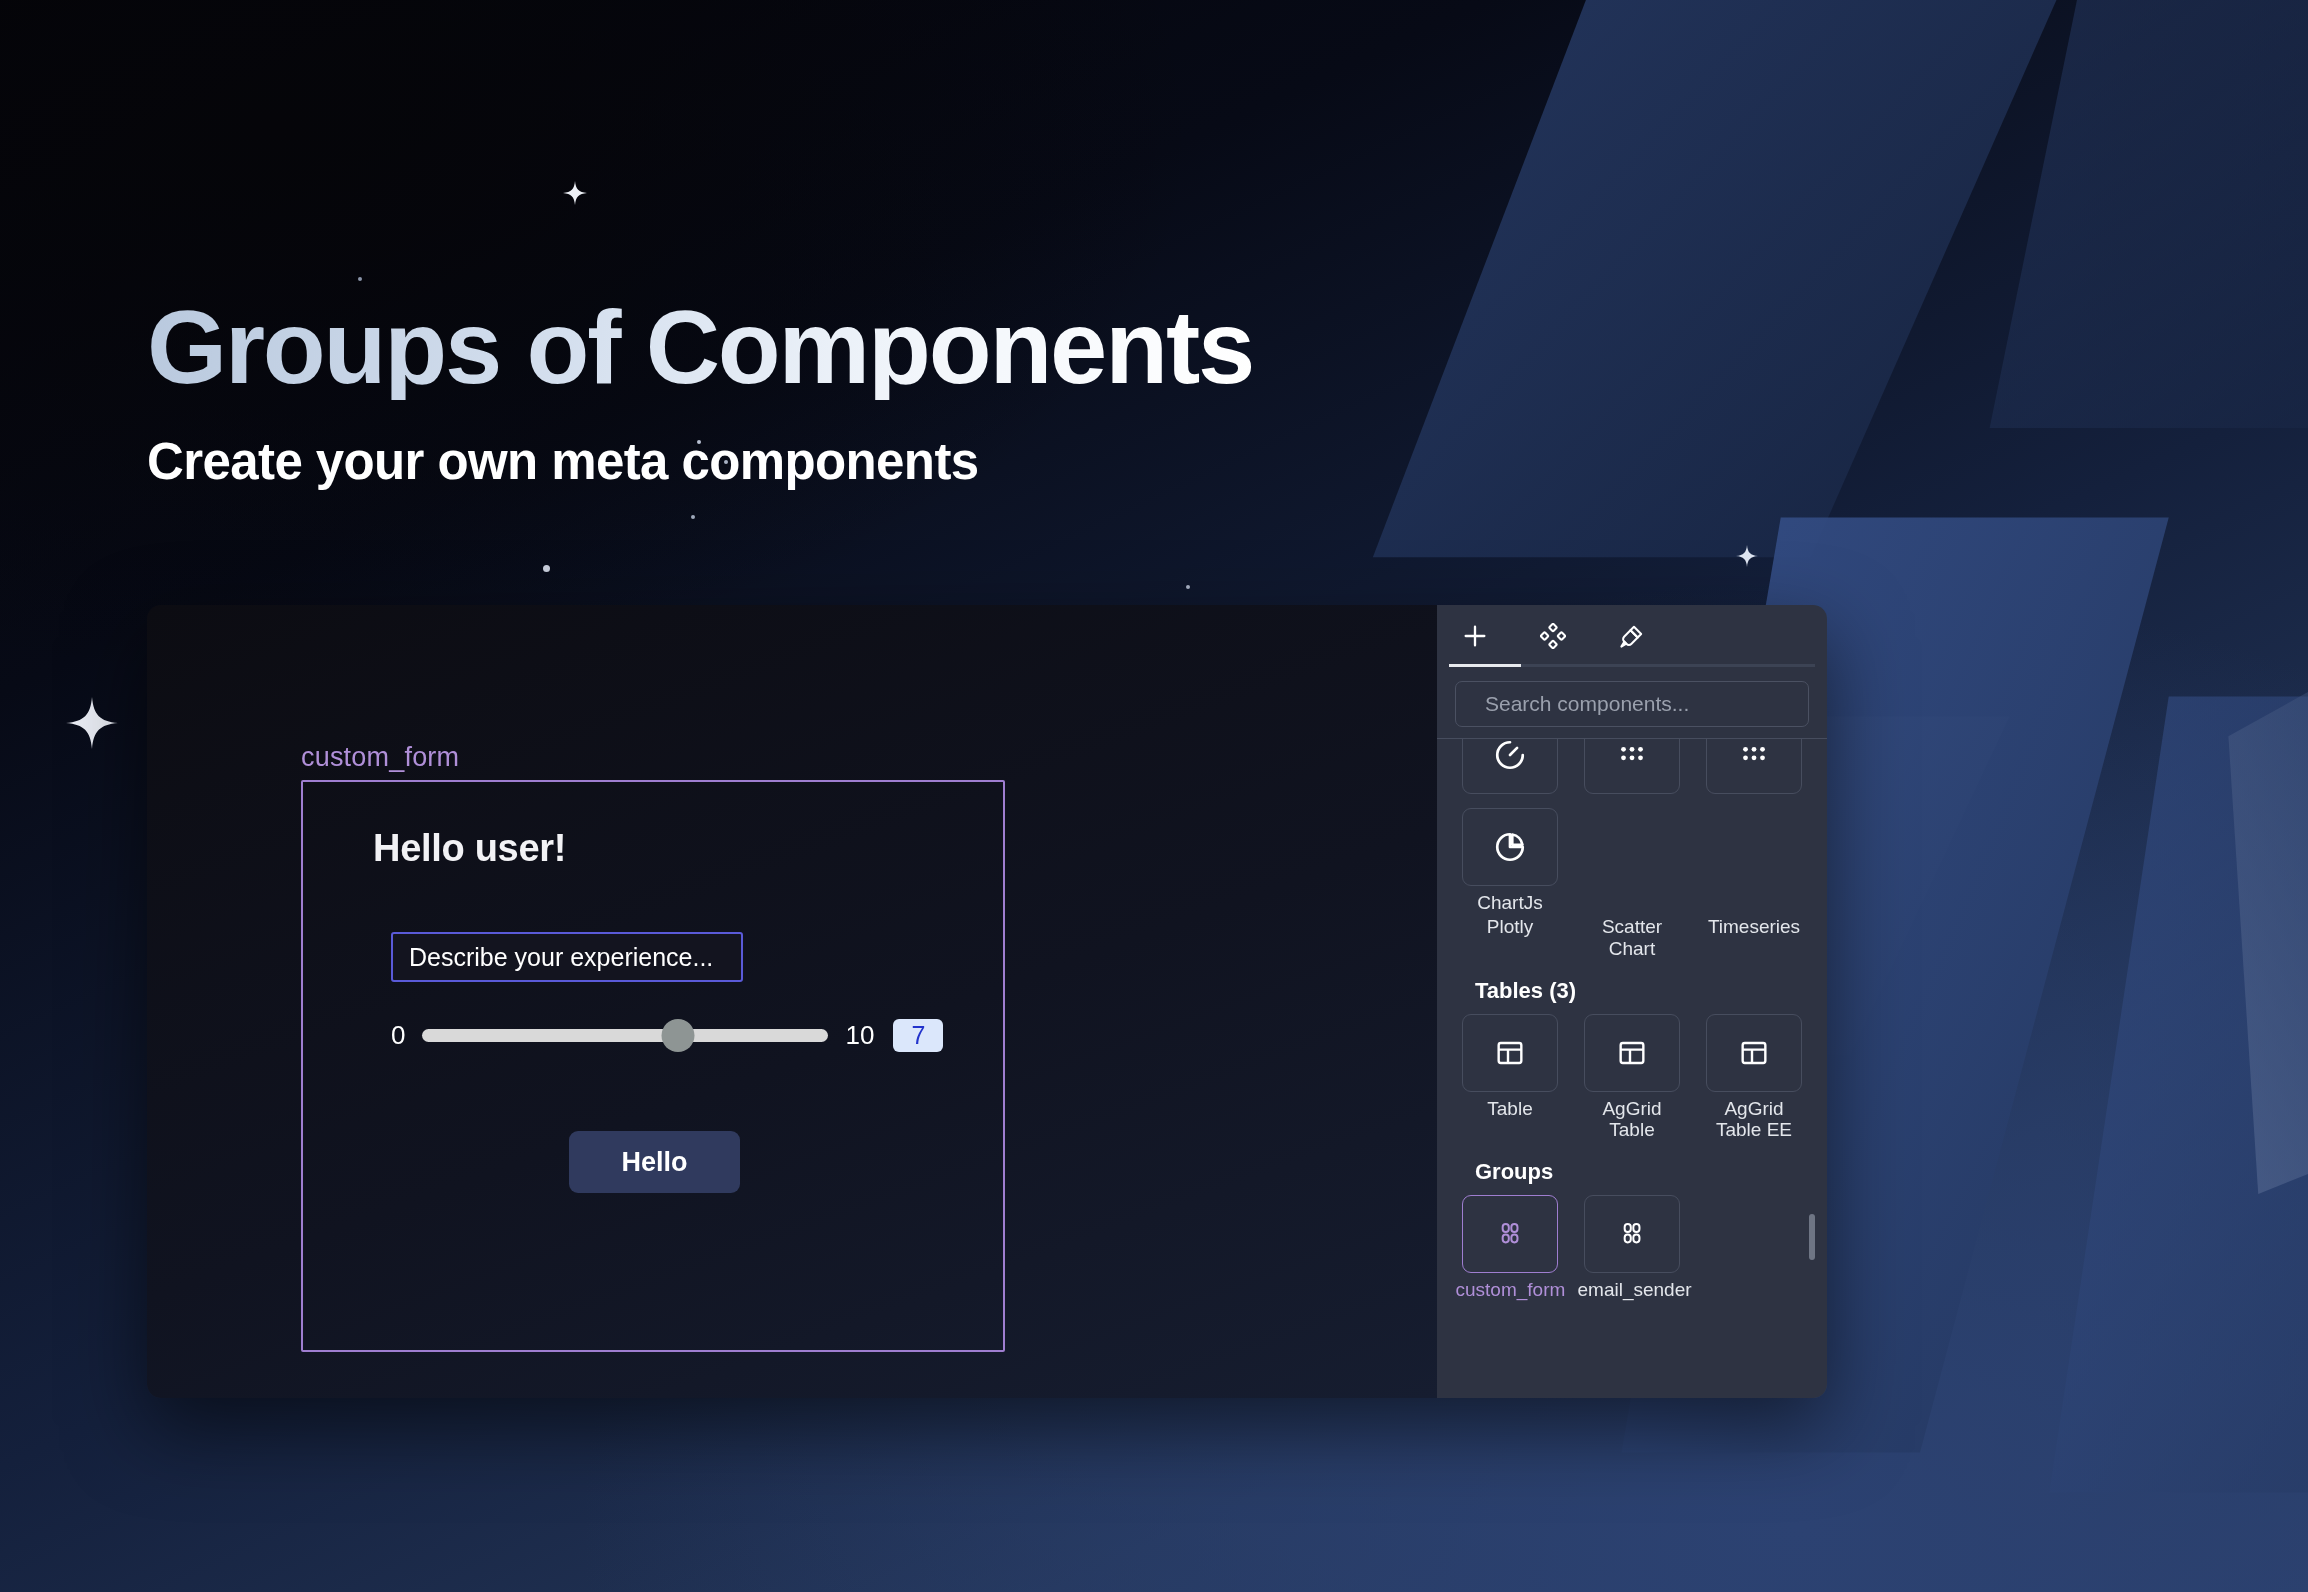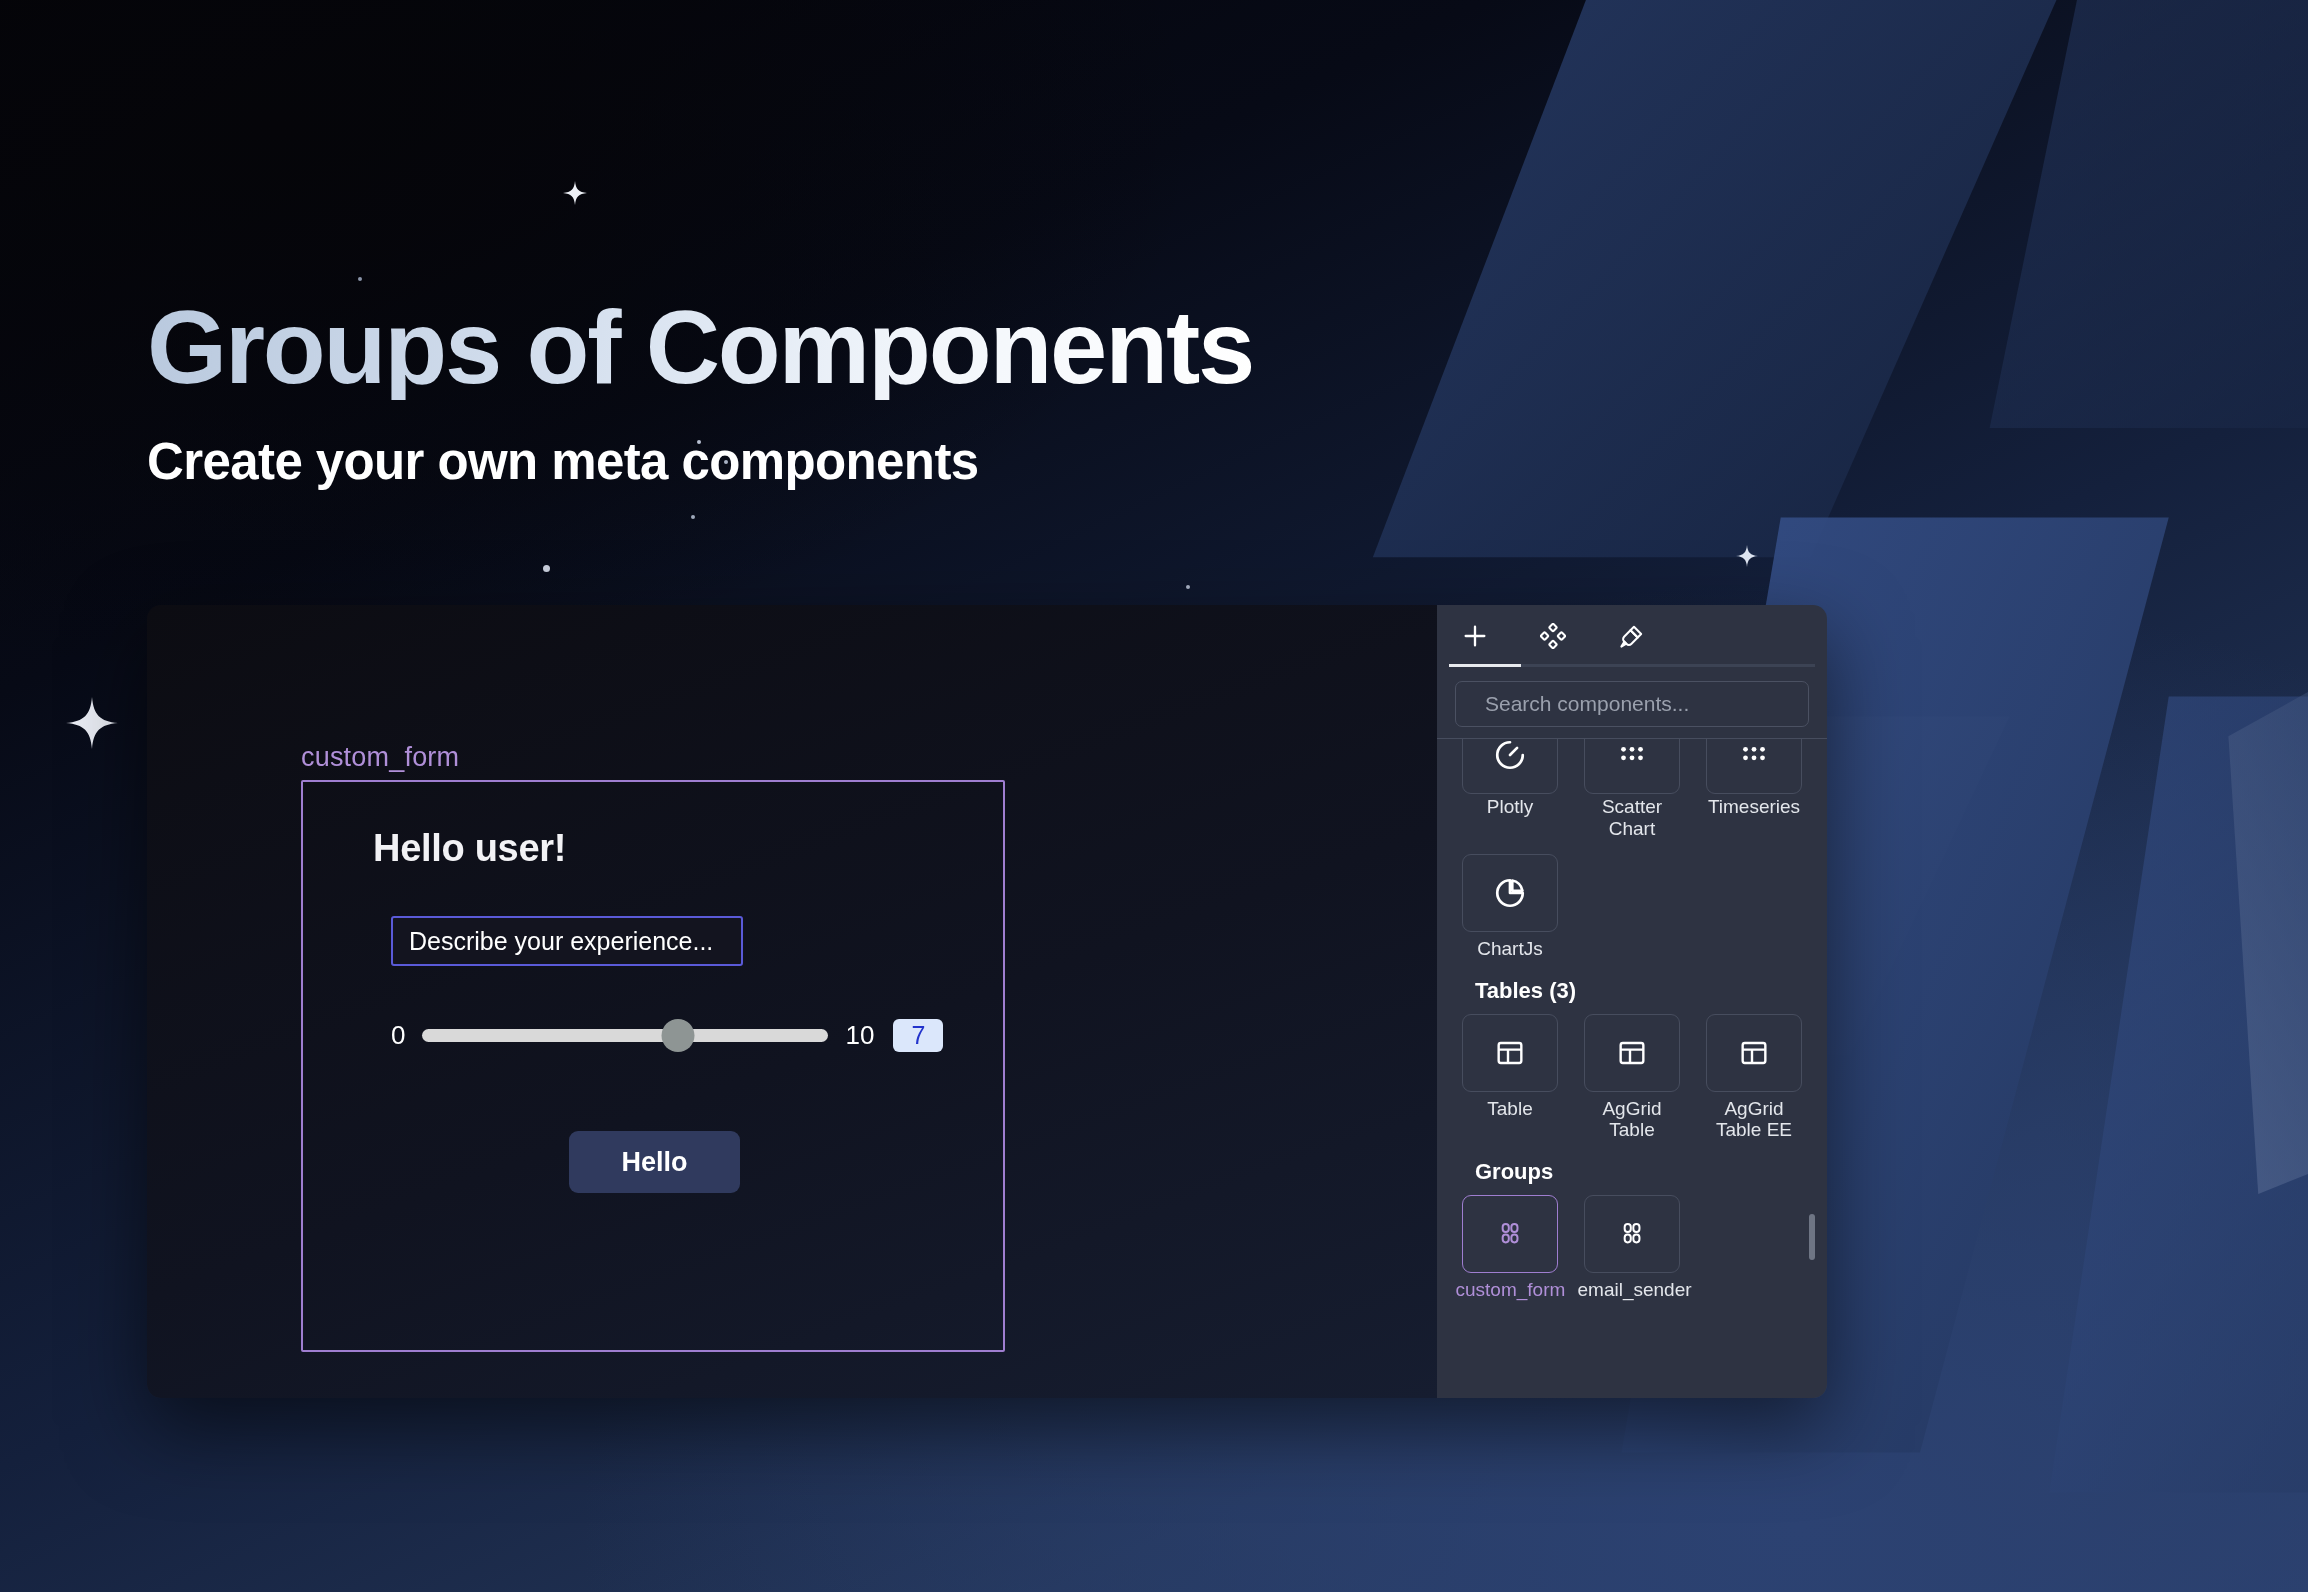--- a/index.html
+++ b/index.html
@@ -120,21 +120,21 @@
     top: 45px;
     font-size: 38px;
     font-weight: 700;
     color: #f2f2f5;
     letter-spacing: -0.3px;
   }
 
   #text-input {
     position: absolute;
     left: 88px;
-    top: 134px;
+    top: 150px;
     width: 352px;
     height: 50px;
     border: 2px solid #5a5ad8;
     border-radius: 3px;
     background: #13141f;
     color: #ffffff;
     font-size: 25px;
     font-family: "Liberation Sans", sans-serif;
     padding: 11px 16px;
     outline: none;
@@ -508,36 +508,36 @@
                       <circle cx="12" cy="14" r="1.7"></circle>
                       <circle cx="18" cy="14" r="1.7"></circle>
                   </g>
                 </svg>
               </div>
 
             </div>
           </div>
         </div>
 
-        <div class="comp-grid" style="margin-top:-4px;">
-          <div class="comp-name" style="justify-self:center;">Plotly</div>
-          <div class="comp-name" style="justify-self:center;">Scatter Chart</div>
-          <div class="comp-name" style="justify-self:center;">Timeseries</div>
-        </div>
-
         <div class="comp-grid" style="margin-top:14px;">
           <div class="comp-cell">
             <div class="comp-tile">
               <svg width="34" height="34" viewBox="0 0 24 24">
                 <path d="M12 3a9 9 0 109 9h-9z" fill="none" stroke="#ffffff" stroke-width="1.9" stroke-linejoin="round"></path>
                 <path d="M13.6 3.2A9 9 0 0120.8 10.4H13.6z" fill="none" stroke="#ffffff" stroke-width="1.9" stroke-linejoin="round"></path>
               </svg>
             </div>
             <div class="comp-name">ChartJs</div>
           </div>
+        </div>
+
+        <div class="comp-grid" style="margin-top:-4px;">
+          <div class="comp-name" style="justify-self:center;">Plotly</div>
+          <div class="comp-name" style="justify-self:center;">Scatter Chart</div>
+          <div class="comp-name" style="justify-self:center;">Timeseries</div>
         </div>
 
         <div class="section-title">Tables (3)</div>
         <div class="comp-grid">
           <div class="comp-cell">
             <div class="comp-tile">
               <svg width="32" height="32" viewBox="0 0 24 24">
                 <g fill="none" stroke="#ffffff" stroke-width="1.8" stroke-linejoin="round">
                   <rect x="3.5" y="4.5" width="17" height="15" rx="1.6"></rect>
                   <path d="M3.5 9.5h17M10.5 9.5v10"></path>

